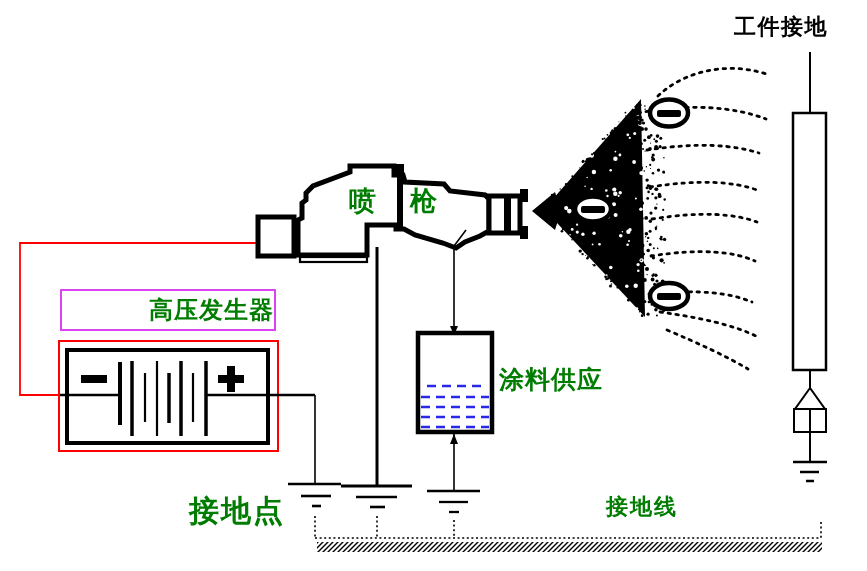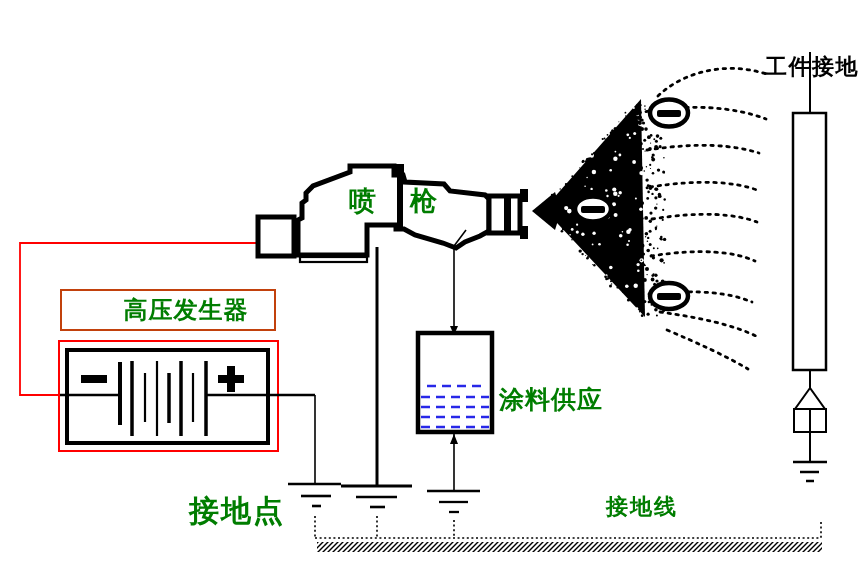--- a/index.html
+++ b/index.html
@@ -3,22 +3,22 @@
 <meta charset="utf-8">
 <style>
   html,body{margin:0;padding:0;background:#fff;}
   .stage{position:relative;width:867px;height:571px;background:#fff;overflow:hidden;
          font-family:"Liberation Serif",serif;}
   .stage svg{position:absolute;left:0;top:0;}
   .label{position:absolute;font-weight:bold;white-space:nowrap;line-height:1;}
   .green{color:#007D00;}
   .black{color:#000;}
   .hv-box{position:absolute;left:60px;top:289px;width:216px;height:42px;
-          border:2px solid #c2410c;box-sizing:border-box;
-          display:flex;align-items:center;justify-content:center;padding-left:36px;}
+          border:2px solid #d946ef;box-sizing:border-box;
+          display:flex;align-items:center;justify-content:flex-end;padding-left:36px;}
   .hv-box .label{position:static;}
 </style>
 </head>
 <body>
 
 <div class="stage">
 
 <svg width="867" height="571" viewBox="0 0 867 571">
   <defs>
     <pattern id="hatch" patternUnits="userSpaceOnUse" width="5" height="5">
@@ -414,28 +414,28 @@
   <g stroke="#000" stroke-width="1.6" stroke-dasharray="2 2.6">
     <line x1="315" y1="516" x2="315" y2="538"></line>
     <line x1="377" y1="516" x2="377" y2="538"></line>
     <line x1="454" y1="520" x2="454" y2="538"></line>
     <line x1="821" y1="522" x2="821" y2="538"></line>
     <line x1="315" y1="538" x2="821" y2="538"></line>
   </g>
   <rect x="317" y="542" width="505" height="10" fill="url(#hatch)"></rect>
 </svg>
 
-<div class="label black" style="left:765px;top:16px;font-size:22px;letter-spacing:1.5px;margin-top:40px;">工件接地</div>
+<div class="label black" style="left:734px;top:16px;font-size:22px;letter-spacing:1.5px;">工件接地</div>
 
 <div class="label green" style="left:349px;top:188px;font-size:27px;">喷</div>
 <div class="label green" style="left:410px;top:188px;font-size:27px;">枪</div>
 
 <div class="hv-box">
   <span class="label green" style="font-size:24px;letter-spacing:1px;">高压发生器</span>
 </div>
 
-<div class="label green" style="left:499px;top:387px;font-size:25px;letter-spacing:1px;">涂料供应</div>
+<div class="label green" style="left:499px;top:367px;font-size:25px;letter-spacing:1px;">涂料供应</div>
 
 <div class="label green" style="left:189px;top:496px;font-size:30px;letter-spacing:2px;">接地点</div>
 
 <div class="label green" style="left:606px;top:496px;font-size:22px;letter-spacing:2px;">接地线</div>
 
 </div>
 
 </body></html>

